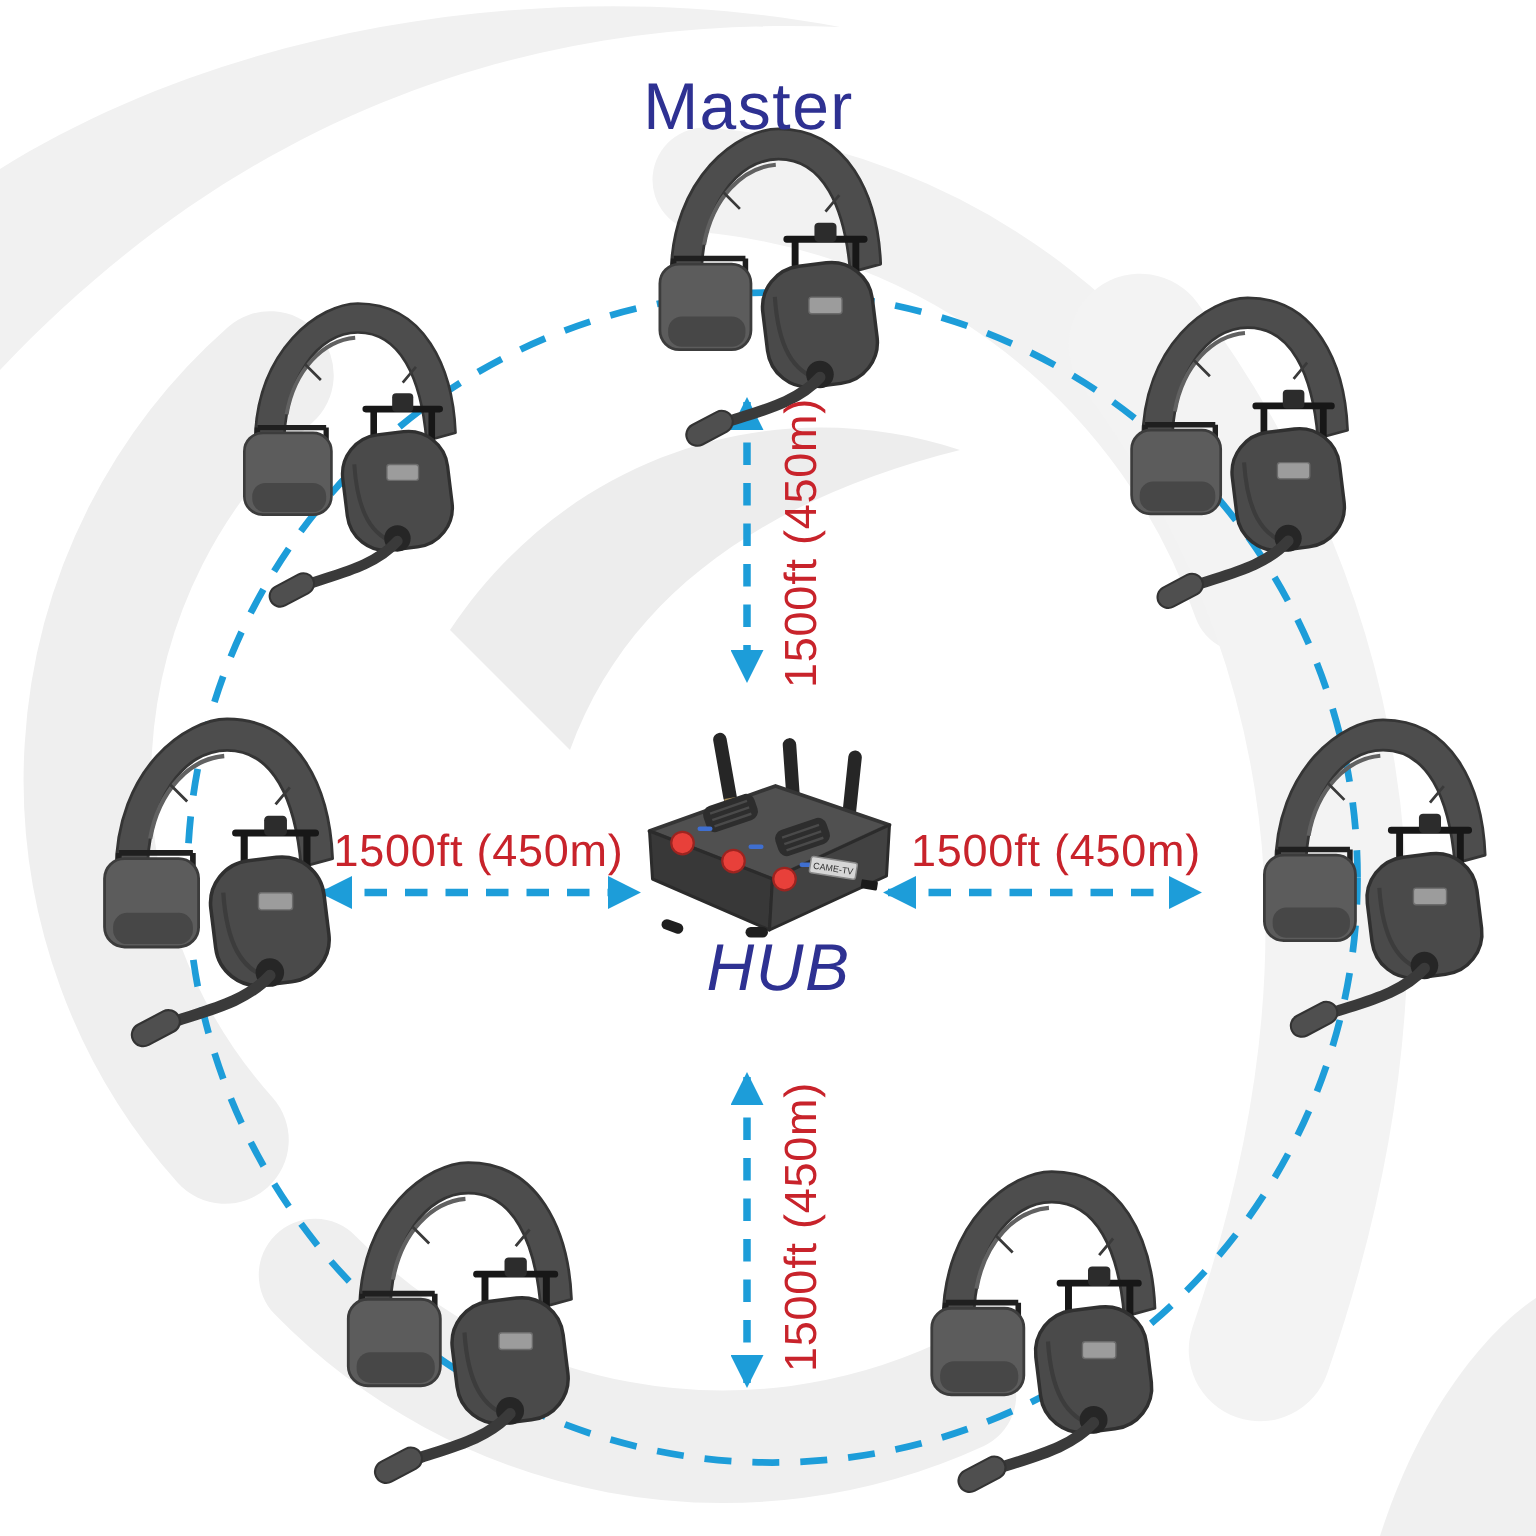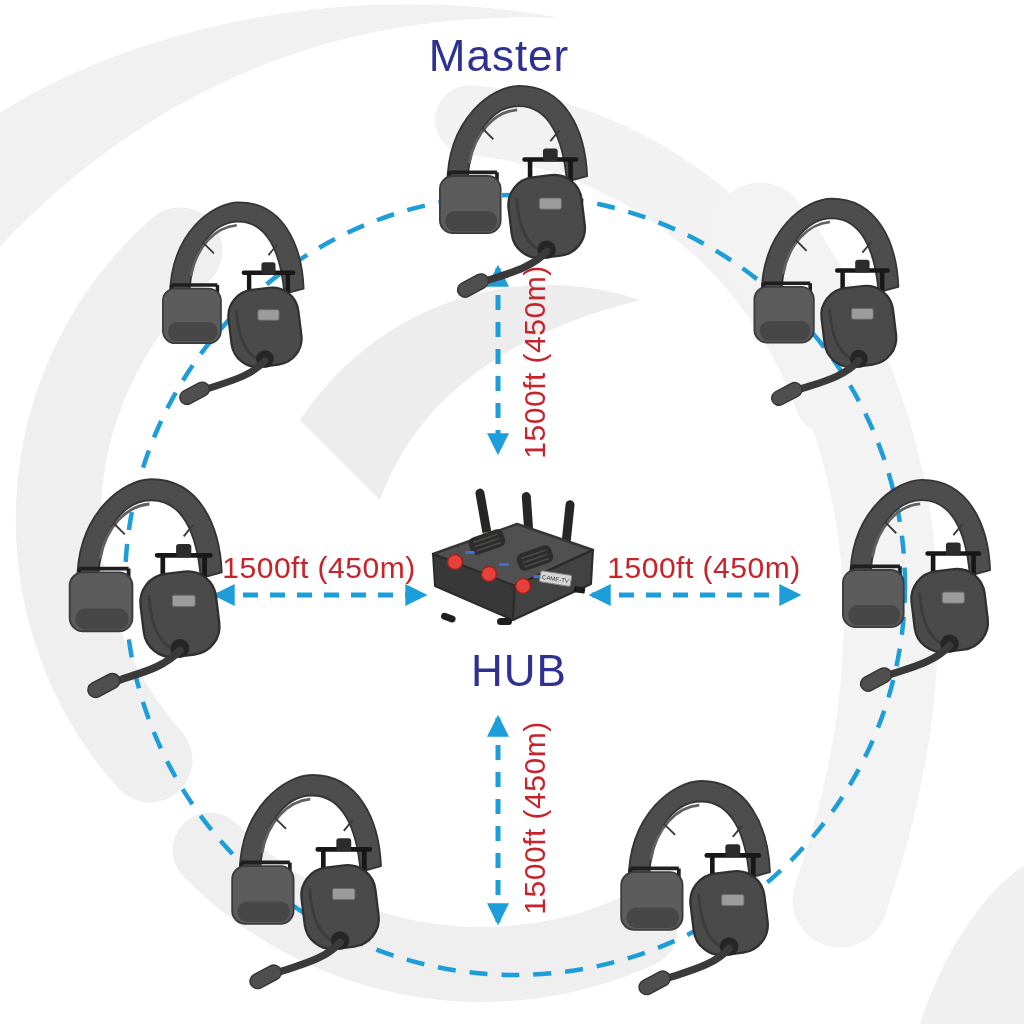--- a/index.html
+++ b/index.html
@@ -114,21 +114,21 @@
         <text x="132.5" y="95" text-anchor="middle" font-size="6" fill="#333333" font-family="Liberation Sans, sans-serif">CAME-TV</text>
       </g>
       <g transform="rotate(9 157 104)">
         <rect x="151" y="101" width="11" height="6" rx="1" fill="#1a1a1a"></rect>
       </g>
       <rect x="18" y="128" width="15" height="7" rx="3.5" fill="#1f1f1f" transform="rotate(20 25 131)"></rect>
       <rect x="74" y="132" width="15" height="7" rx="3.5" fill="#1f1f1f"></rect>
     </g>
   </svg>
 
-  <div class="lbl navy" style="left:499px;top:56px;">Master</div>
-  <div class="lbl navy" style="left:519px;top:671px;">HUB</div>
+  <div class="lbl navy" style="left:499px;top:72px;">Master</div>
+  <div class="lbl navy" style="left:519px;top:646px;font-style:italic;">HUB</div>
 
   <div class="lbl red" style="left:319px;top:568px;">1500ft (450m)</div>
   <div class="lbl red" style="left:704px;top:568px;">1500ft (450m)</div>
   <div class="lbl red vert" style="left:535px;top:362px;">1500ft (450m)</div>
   <div class="lbl red vert" style="left:535px;top:818px;">1500ft (450m)</div>
 
 </div>
 
 </body></html>

